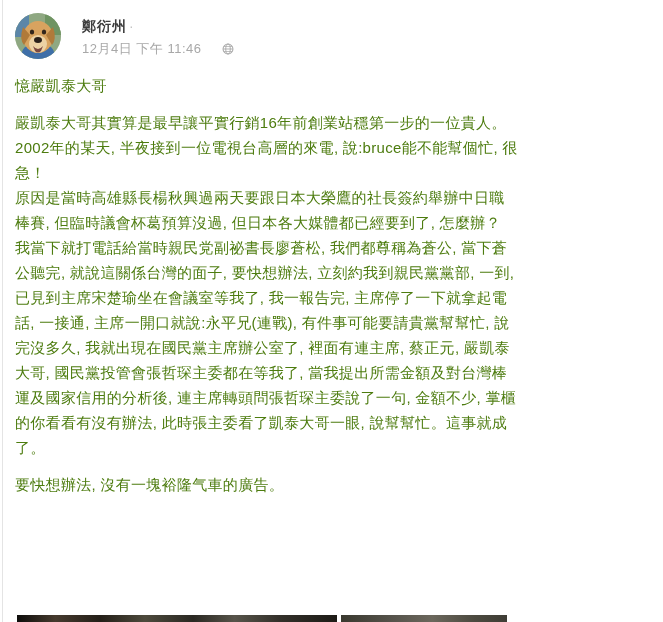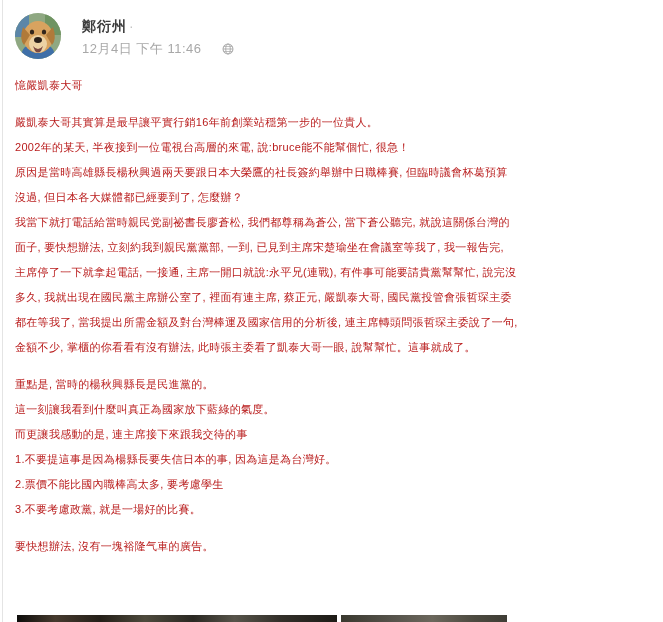--- a/index.html
+++ b/index.html
@@ -33,23 +33,23 @@
   }
   .name-suffix{color:#c4c4c4;font-weight:normal;margin-left:2px;}
   .meta-row{
     display:flex;align-items:center;gap:21px;
     margin-top:6px;
     font-size:13px;color:#a8a8a8;letter-spacing:0.5px;
   }
   .globe{width:12px;height:12px;display:inline-block;}
   .content{
     padding:14px 12px 0 12px;
-    font-size:11px;
+    font-size:15px;
     line-height:25px;
-    color:#b91c1c;
+    color:#4d7c0f;
     letter-spacing:0.3px;
   }
   .content p{
     margin:0 0 12px 0;
     white-space:pre-line;
   }
   .photos{
     position:absolute;
     left:14px;top:615px;
     display:flex;gap:4px;
@@ -104,26 +104,20 @@
         </div>
       </div>
     </div>
 
     <div class="content">
       <p>憶嚴凱泰大哥</p>
       <p>嚴凱泰大哥其實算是最早讓平實行銷16年前創業站穩第一步的一位貴人。
 2002年的某天, 半夜接到一位電視台高層的來電, 說:bruce能不能幫個忙, 很急！
 原因是當時高雄縣長楊秋興過兩天要跟日本大榮鷹的社長簽約舉辦中日職棒賽, 但臨時議會杯葛預算沒過, 但日本各大媒體都已經要到了, 怎麼辦？
 我當下就打電話給當時親民党副祕書長廖蒼松, 我們都尊稱為蒼公, 當下蒼公聽完, 就說這關係台灣的面子, 要快想辦法, 立刻約我到親民黨黨部, 一到, 已見到主席宋楚瑜坐在會議室等我了, 我一報告完, 主席停了一下就拿起電話, 一接通, 主席一開口就說:永平兄(連戰), 有件事可能要請貴黨幫幫忙, 說完沒多久, 我就出現在國民黨主席辦公室了, 裡面有連主席, 蔡正元, 嚴凱泰大哥, 國民黨投管會張哲琛主委都在等我了, 當我提出所需金額及對台灣棒運及國家信用的分析後, 連主席轉頭問張哲琛主委說了一句, 金額不少, 掌櫃的你看看有沒有辦法, 此時張主委看了凱泰大哥一眼, 說幫幫忙。這事就成了。</p>
-      <p>重點是, 當時的楊秋興縣長是民進黨的。
-這一刻讓我看到什麼叫真正為國家放下藍綠的氣度。
-而更讓我感動的是, 連主席接下來跟我交待的事
-1.不要提這事是因為楊縣長要失信日本的事, 因為這是為台灣好。
-2.票價不能比國內職棒高太多, 要考慮學生
-3.不要考慮政黨, 就是一場好的比賽。</p>
       <p>要快想辦法, 沒有一塊裕隆气車的廣告。</p>
     </div>
 
     <div class="photos">
       <div class="photo photo-left"></div>
       <div class="photo photo-right"></div>
     </div>
 
   </div>
 </div>

